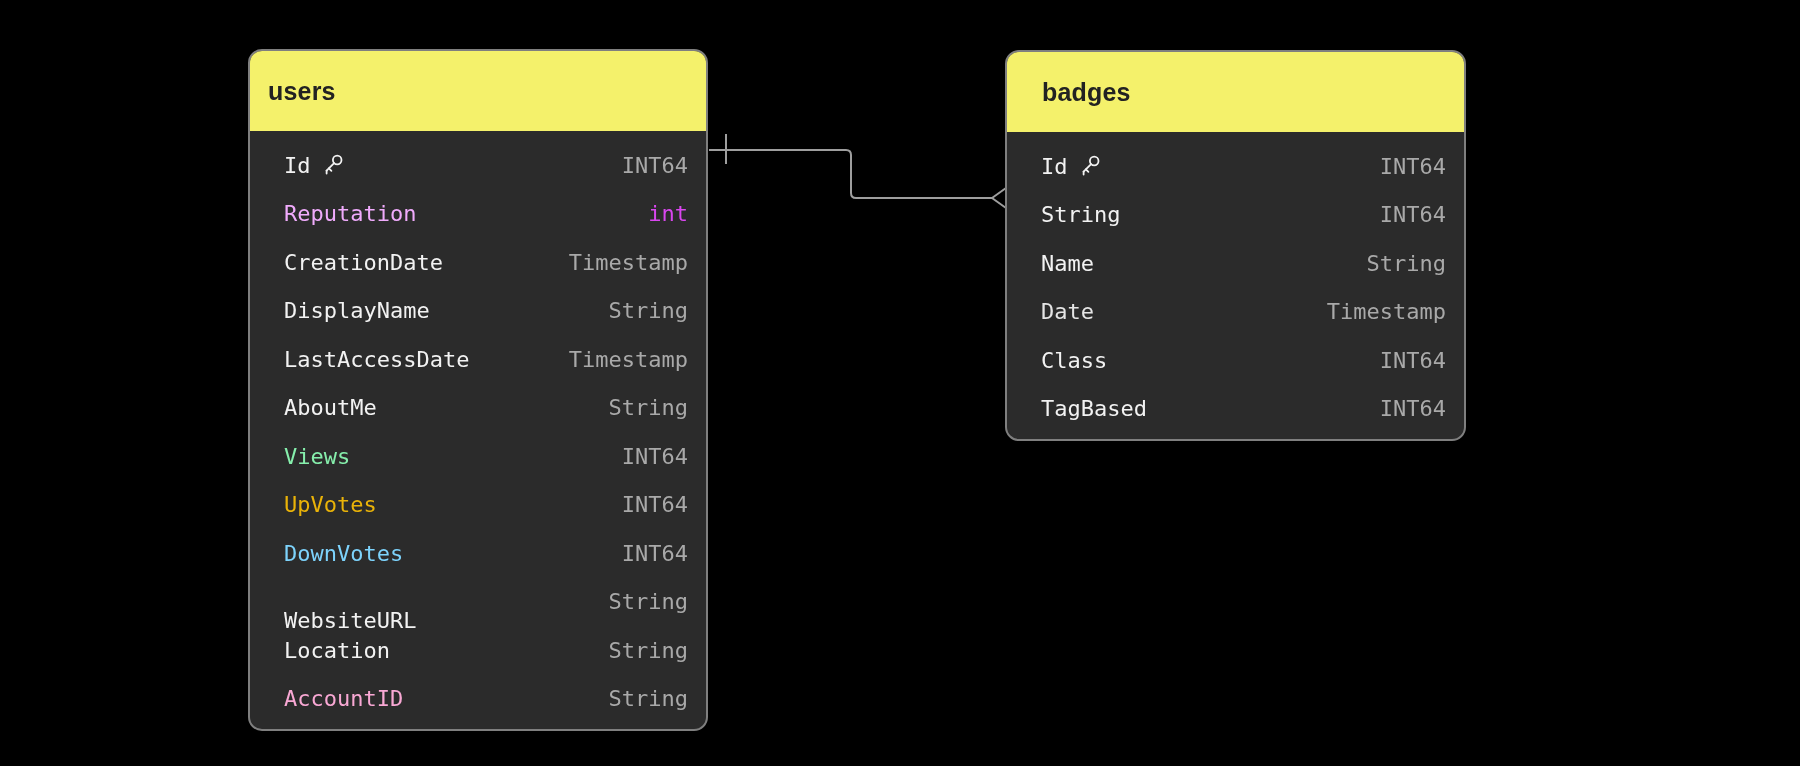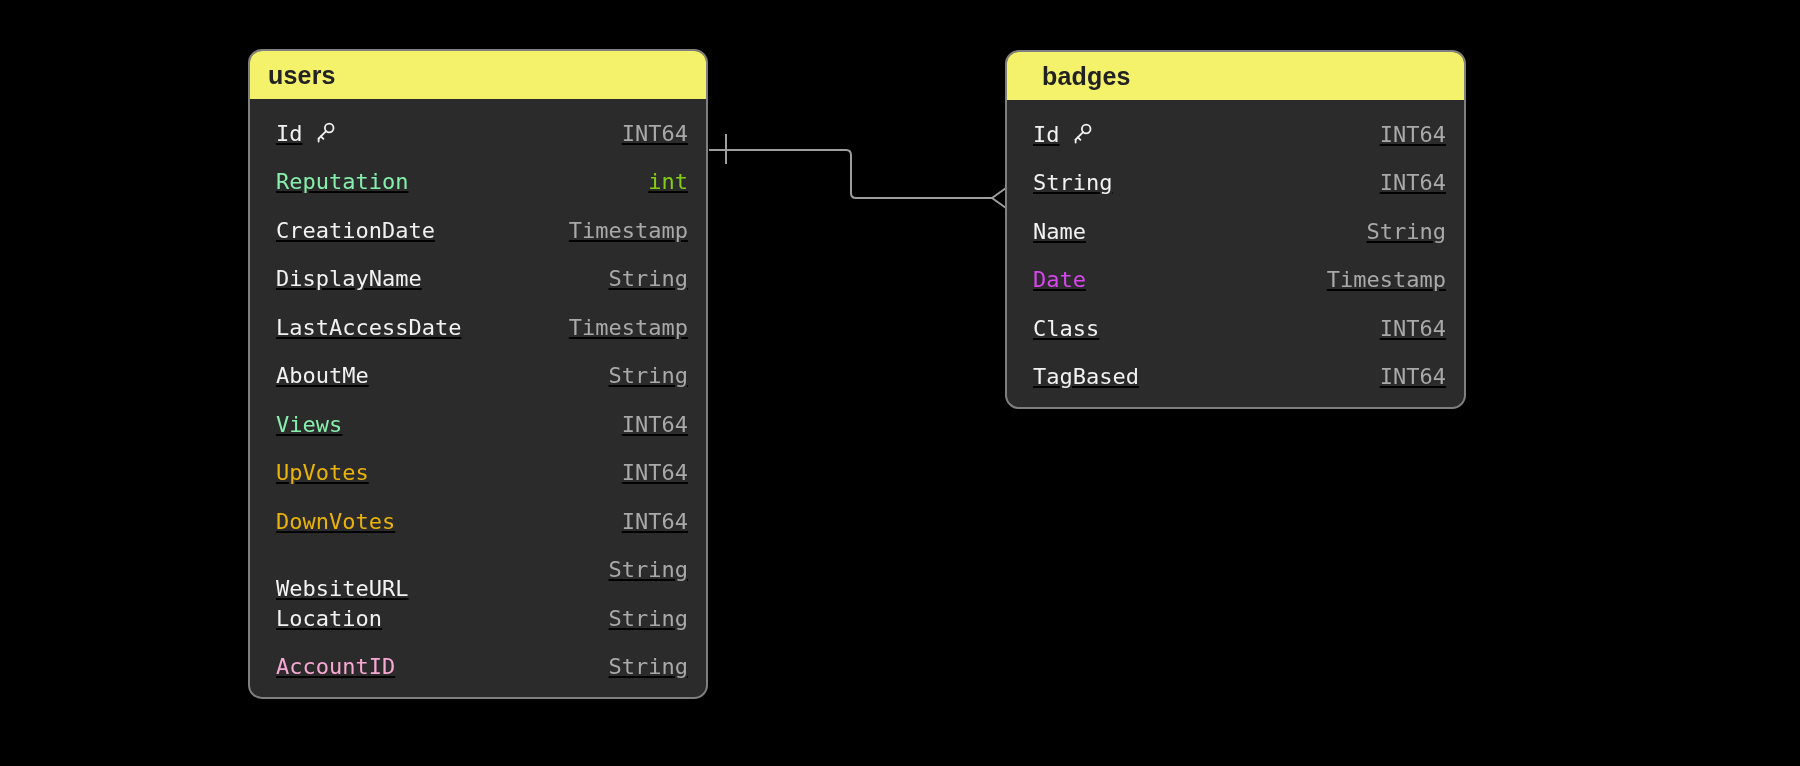--- a/index.html
+++ b/index.html
@@ -26,36 +26,35 @@
   .table-node {
     position: absolute;
     border-radius: 14px;
     border: 2px solid #7f7f7f;
     background: #2b2b2b;
     overflow: hidden;
     box-sizing: border-box;
     cursor: grab;
   }
   .table-header {
-    height: 48px;
+    height: 80px;
     display: flex;
     align-items: center;
     padding: 0 18px;
     box-sizing: border-box;
   }
   .table-title {
     font-family: "Liberation Sans", sans-serif;
     font-weight: 700;
     font-size: 25px;
     color: #222222;
     letter-spacing: 0.2px;
   }
   .table-body {
-    padding: 10px 0 6px 8px;
-    text-decoration: underline;
+    padding: 10px 0 6px 16px;
   }
   .table-row {
     height: 48.5px;
     display: flex;
     align-items: center;
     justify-content: space-between;
     padding: 0 18px;
     box-sizing: border-box;
   }
   .field-left {
@@ -104,23 +103,23 @@
                 <path d="M12.1 10.1 L4.6 17.6"></path>
                 <path d="M6.9 15.3 L9.4 17.8"></path>
                 <path d="M4.6 17.6 L4.6 20.6"></path>
               </svg>
             </span>
           </span>
     <span class="field-type" style="color: rgb(169, 169, 169);">INT64</span>
   </div>
         <div class="table-row">
     <span class="field-left">
-      <span class="field-name" style="color: #86efac;">Reputation</span>
-    </span>
-    <span class="field-type" style="color: #84cc16;">int</span>
+      <span class="field-name" style="color: #f0abfc;">Reputation</span>
+    </span>
+    <span class="field-type" style="color: #d946ef;">int</span>
   </div>
         <div class="table-row">
     <span class="field-left">
       <span class="field-name" style="color: rgb(242, 242, 242);">CreationDate</span>
     </span>
     <span class="field-type" style="color: rgb(169, 169, 169);">Timestamp</span>
   </div>
         <div class="table-row">
     <span class="field-left">
       <span class="field-name" style="color: rgb(242, 242, 242);">DisplayName</span>
@@ -146,21 +145,21 @@
     <span class="field-type" style="color: rgb(169, 169, 169);">INT64</span>
   </div>
         <div class="table-row">
     <span class="field-left">
       <span class="field-name" style="color: #eab308;">UpVotes</span>
     </span>
     <span class="field-type" style="color: rgb(169, 169, 169);">INT64</span>
   </div>
         <div class="table-row">
     <span class="field-left">
-      <span class="field-name" style="color: #eab308;">DownVotes</span>
+      <span class="field-name" style="color: #7dd3fc;">DownVotes</span>
     </span>
     <span class="field-type" style="color: rgb(169, 169, 169);">INT64</span>
   </div>
         <div class="table-row">
     <span class="field-left">
       <span class="field-name" style="color: rgb(242, 242, 242); margin-top: 37px;">WebsiteURL</span>
     </span>
     <span class="field-type" style="color: rgb(169, 169, 169);">String</span>
   </div>
         <div class="table-row">
@@ -203,21 +202,21 @@
     <span class="field-type" style="color: rgb(169, 169, 169);">INT64</span>
   </div>
         <div class="table-row">
     <span class="field-left">
       <span class="field-name" style="color: rgb(242, 242, 242);">Name</span>
     </span>
     <span class="field-type" style="color: rgb(169, 169, 169);">String</span>
   </div>
         <div class="table-row">
     <span class="field-left">
-      <span class="field-name" style="color: #d946ef;">Date</span>
+      <span class="field-name" style="color: #e5e5e5;">Date</span>
     </span>
     <span class="field-type" style="color: rgb(169, 169, 169);">Timestamp</span>
   </div>
         <div class="table-row">
     <span class="field-left">
       <span class="field-name" style="color: rgb(242, 242, 242);">Class</span>
     </span>
     <span class="field-type" style="color: rgb(169, 169, 169);">INT64</span>
   </div>
         <div class="table-row">

